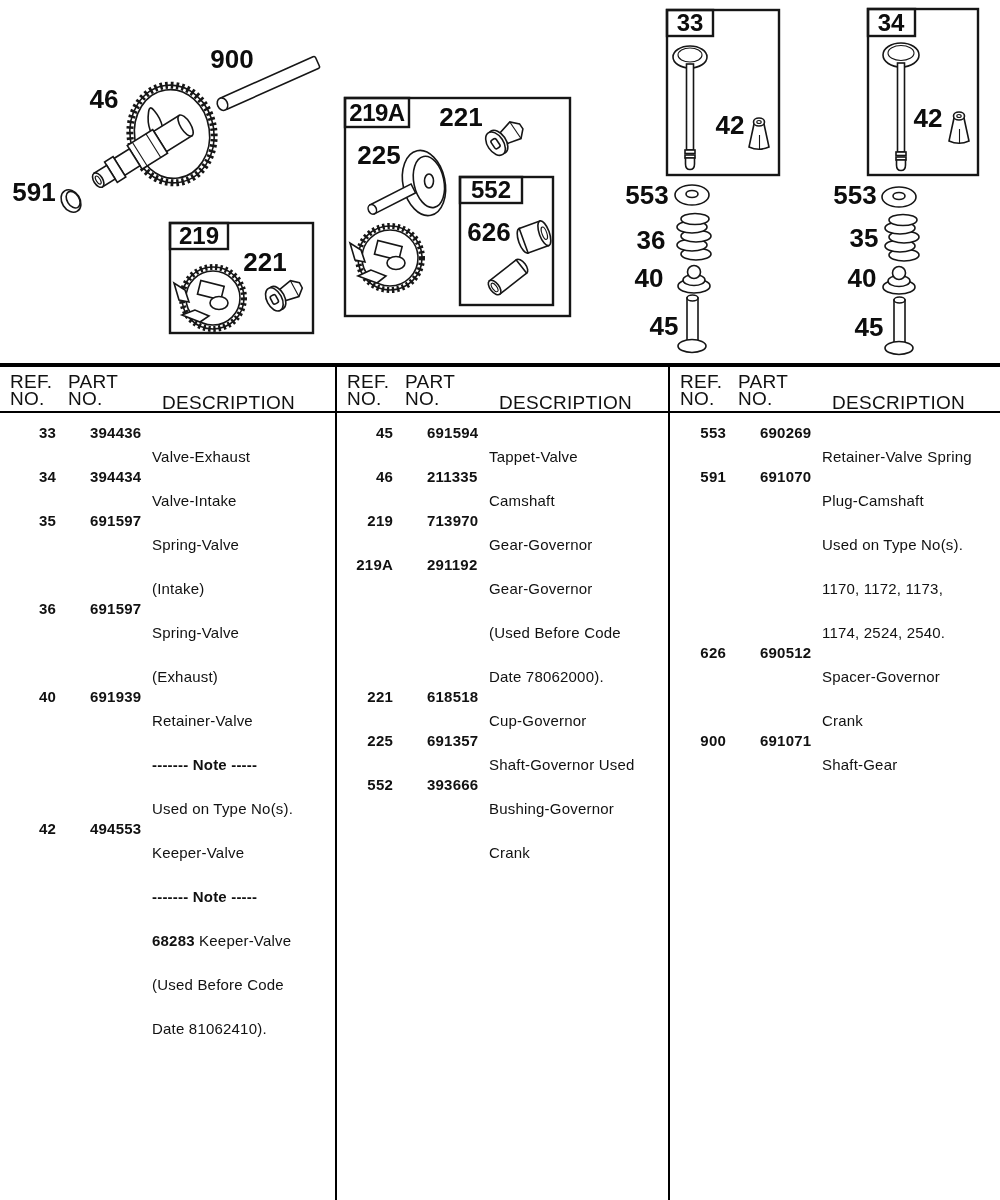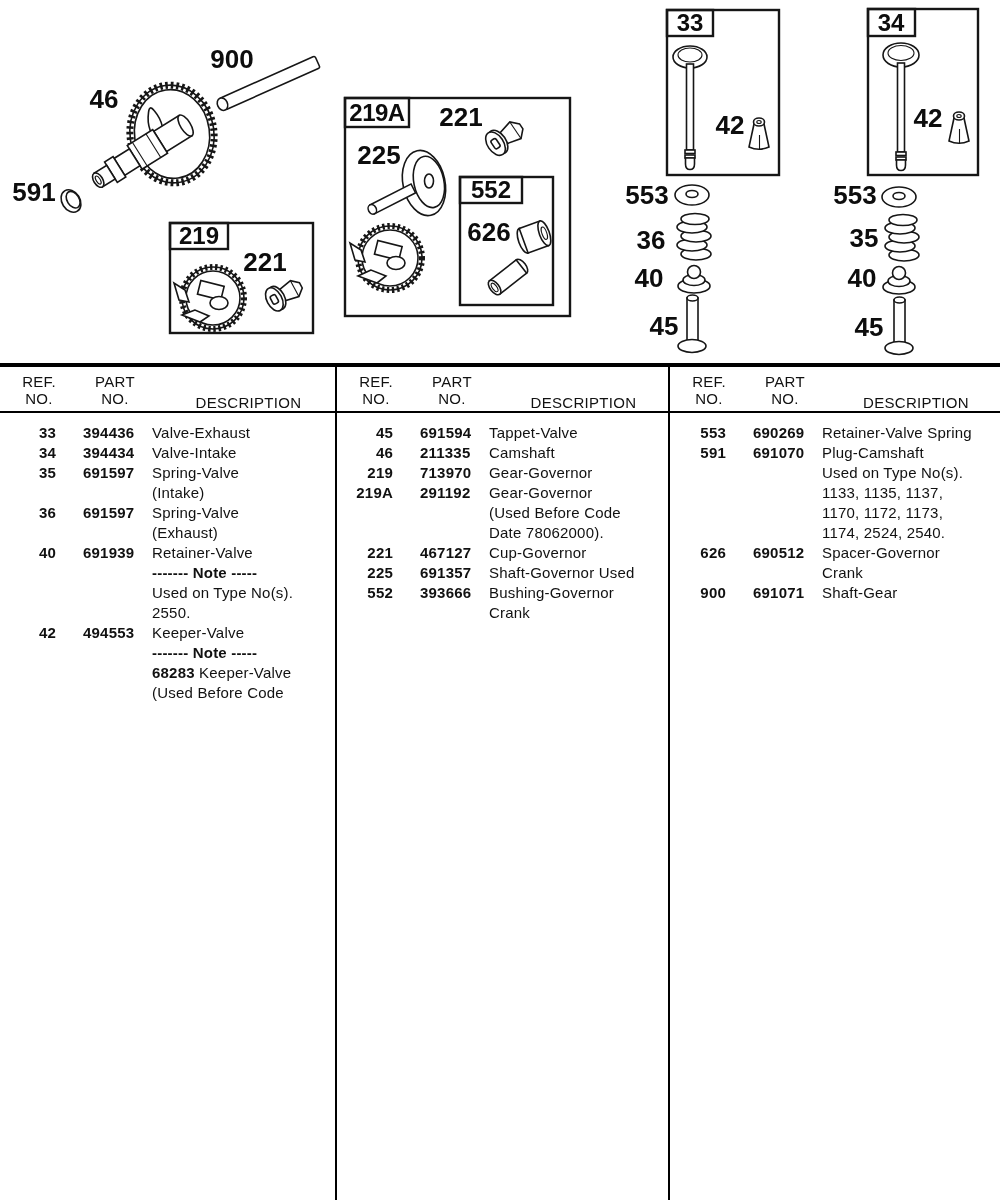--- a/index.html
+++ b/index.html
@@ -23,27 +23,27 @@
     display:grid;grid-template-columns:335px 333px 332px;
     background:#fff;
   }
   .pt-col{box-sizing:border-box;}
   .pt-col + .pt-col{border-left:2px solid #000;}
   .pt-header{
     display:grid;grid-template-columns:58px 94px 1fr;
     height:46px;box-sizing:border-box;border-bottom:2px solid #000;
     padding-top:6px;padding-left:10px;
   }
-  .h-cell{text-align:center;font-size:15px;line-height:17px;letter-spacing:0.3px;}
+  .h-cell{text-align:left;font-size:19px;line-height:17px;letter-spacing:0.3px;}
   .h-desc{align-self:end;}
   .pt-rows{padding-top:10px;}
   .pt-line{display:grid;grid-template-columns:56px 96px 1fr;font-size:15px;line-height:20px;letter-spacing:0.2px;}
   .c-ref{text-align:right;font-weight:bold;white-space:pre;}
-  .c-part{padding-left:27px;font-weight:bold;white-space:pre;}
-  .c-desc{white-space:pre;}
+  .c-part{padding-left:34px;font-weight:bold;white-space:pre;}
+  .c-desc{white-space:pre;margin-top:24px;}
   .c-desc .b{font-weight:bold;}
 </style>
 </head>
 <body>
 
 <div class="page">
 
   <svg class="diagram" width="1000" height="363" viewBox="0 0 1000 363">
 
     <g>
@@ -340,43 +340,43 @@
             <span class="c-ref"></span>
             <span class="c-part"></span>
             <span class="c-desc"><span class="b">------- Note -----</span></span>
           </div>
           <div class="pt-line">
             <span class="c-ref"></span>
             <span class="c-part"></span>
             <span class="c-desc"><span>Used on Type No(s).</span></span>
           </div>
           <div class="pt-line">
-            <span class="c-ref"></span>
-            <span class="c-part"></span>
-            <span class="c-desc"><span>2550.</span></span>
-          </div>
-          <div class="pt-line">
             <span class="c-ref">42</span>
             <span class="c-part">494553</span>
             <span class="c-desc"><span>Keeper-Valve</span></span>
           </div>
           <div class="pt-line">
             <span class="c-ref"></span>
             <span class="c-part"></span>
             <span class="c-desc"><span class="b">------- Note -----</span></span>
           </div>
           <div class="pt-line">
             <span class="c-ref"></span>
             <span class="c-part"></span>
             <span class="c-desc"><span class="b">68283</span><span> Keeper-Valve</span></span>
           </div>
           <div class="pt-line">
             <span class="c-ref"></span>
             <span class="c-part"></span>
             <span class="c-desc"><span>(Used Before Code</span></span>
+          </div>
+          <div class="pt-line">
+            <span class="c-ref"></span>
+            <span class="c-part"></span>
+            <span class="c-desc"><span>Date 81062410).</span></span>
           </div>
         </div>
       </div>
       <div class="pt-col">
         <div class="pt-header">
           <div class="h-cell h-ref">
             <div>REF.</div>
             <div>NO.</div>
           </div>
           <div class="h-cell h-part">
@@ -413,21 +413,21 @@
             <span class="c-part"></span>
             <span class="c-desc"><span>(Used Before Code</span></span>
           </div>
           <div class="pt-line">
             <span class="c-ref"></span>
             <span class="c-part"></span>
             <span class="c-desc"><span>Date 78062000).</span></span>
           </div>
           <div class="pt-line">
             <span class="c-ref">221</span>
-            <span class="c-part">467127</span>
+            <span class="c-part">618518</span>
             <span class="c-desc"><span>Cup-Governor</span></span>
           </div>
           <div class="pt-line">
             <span class="c-ref">225</span>
             <span class="c-part">691357</span>
             <span class="c-desc"><span>Shaft-Governor Used</span></span>
           </div>
           <div class="pt-line">
             <span class="c-ref">552</span>
             <span class="c-part">393666</span>
@@ -466,25 +466,20 @@
             <span class="c-desc"><span>Plug-Camshaft</span></span>
           </div>
           <div class="pt-line">
             <span class="c-ref"></span>
             <span class="c-part"></span>
             <span class="c-desc"><span>Used on Type No(s).</span></span>
           </div>
           <div class="pt-line">
             <span class="c-ref"></span>
             <span class="c-part"></span>
-            <span class="c-desc"><span>1133, 1135, 1137,</span></span>
-          </div>
-          <div class="pt-line">
-            <span class="c-ref"></span>
-            <span class="c-part"></span>
             <span class="c-desc"><span>1170, 1172, 1173,</span></span>
           </div>
           <div class="pt-line">
             <span class="c-ref"></span>
             <span class="c-part"></span>
             <span class="c-desc"><span>1174, 2524, 2540.</span></span>
           </div>
           <div class="pt-line">
             <span class="c-ref">626</span>
             <span class="c-part">690512</span>

